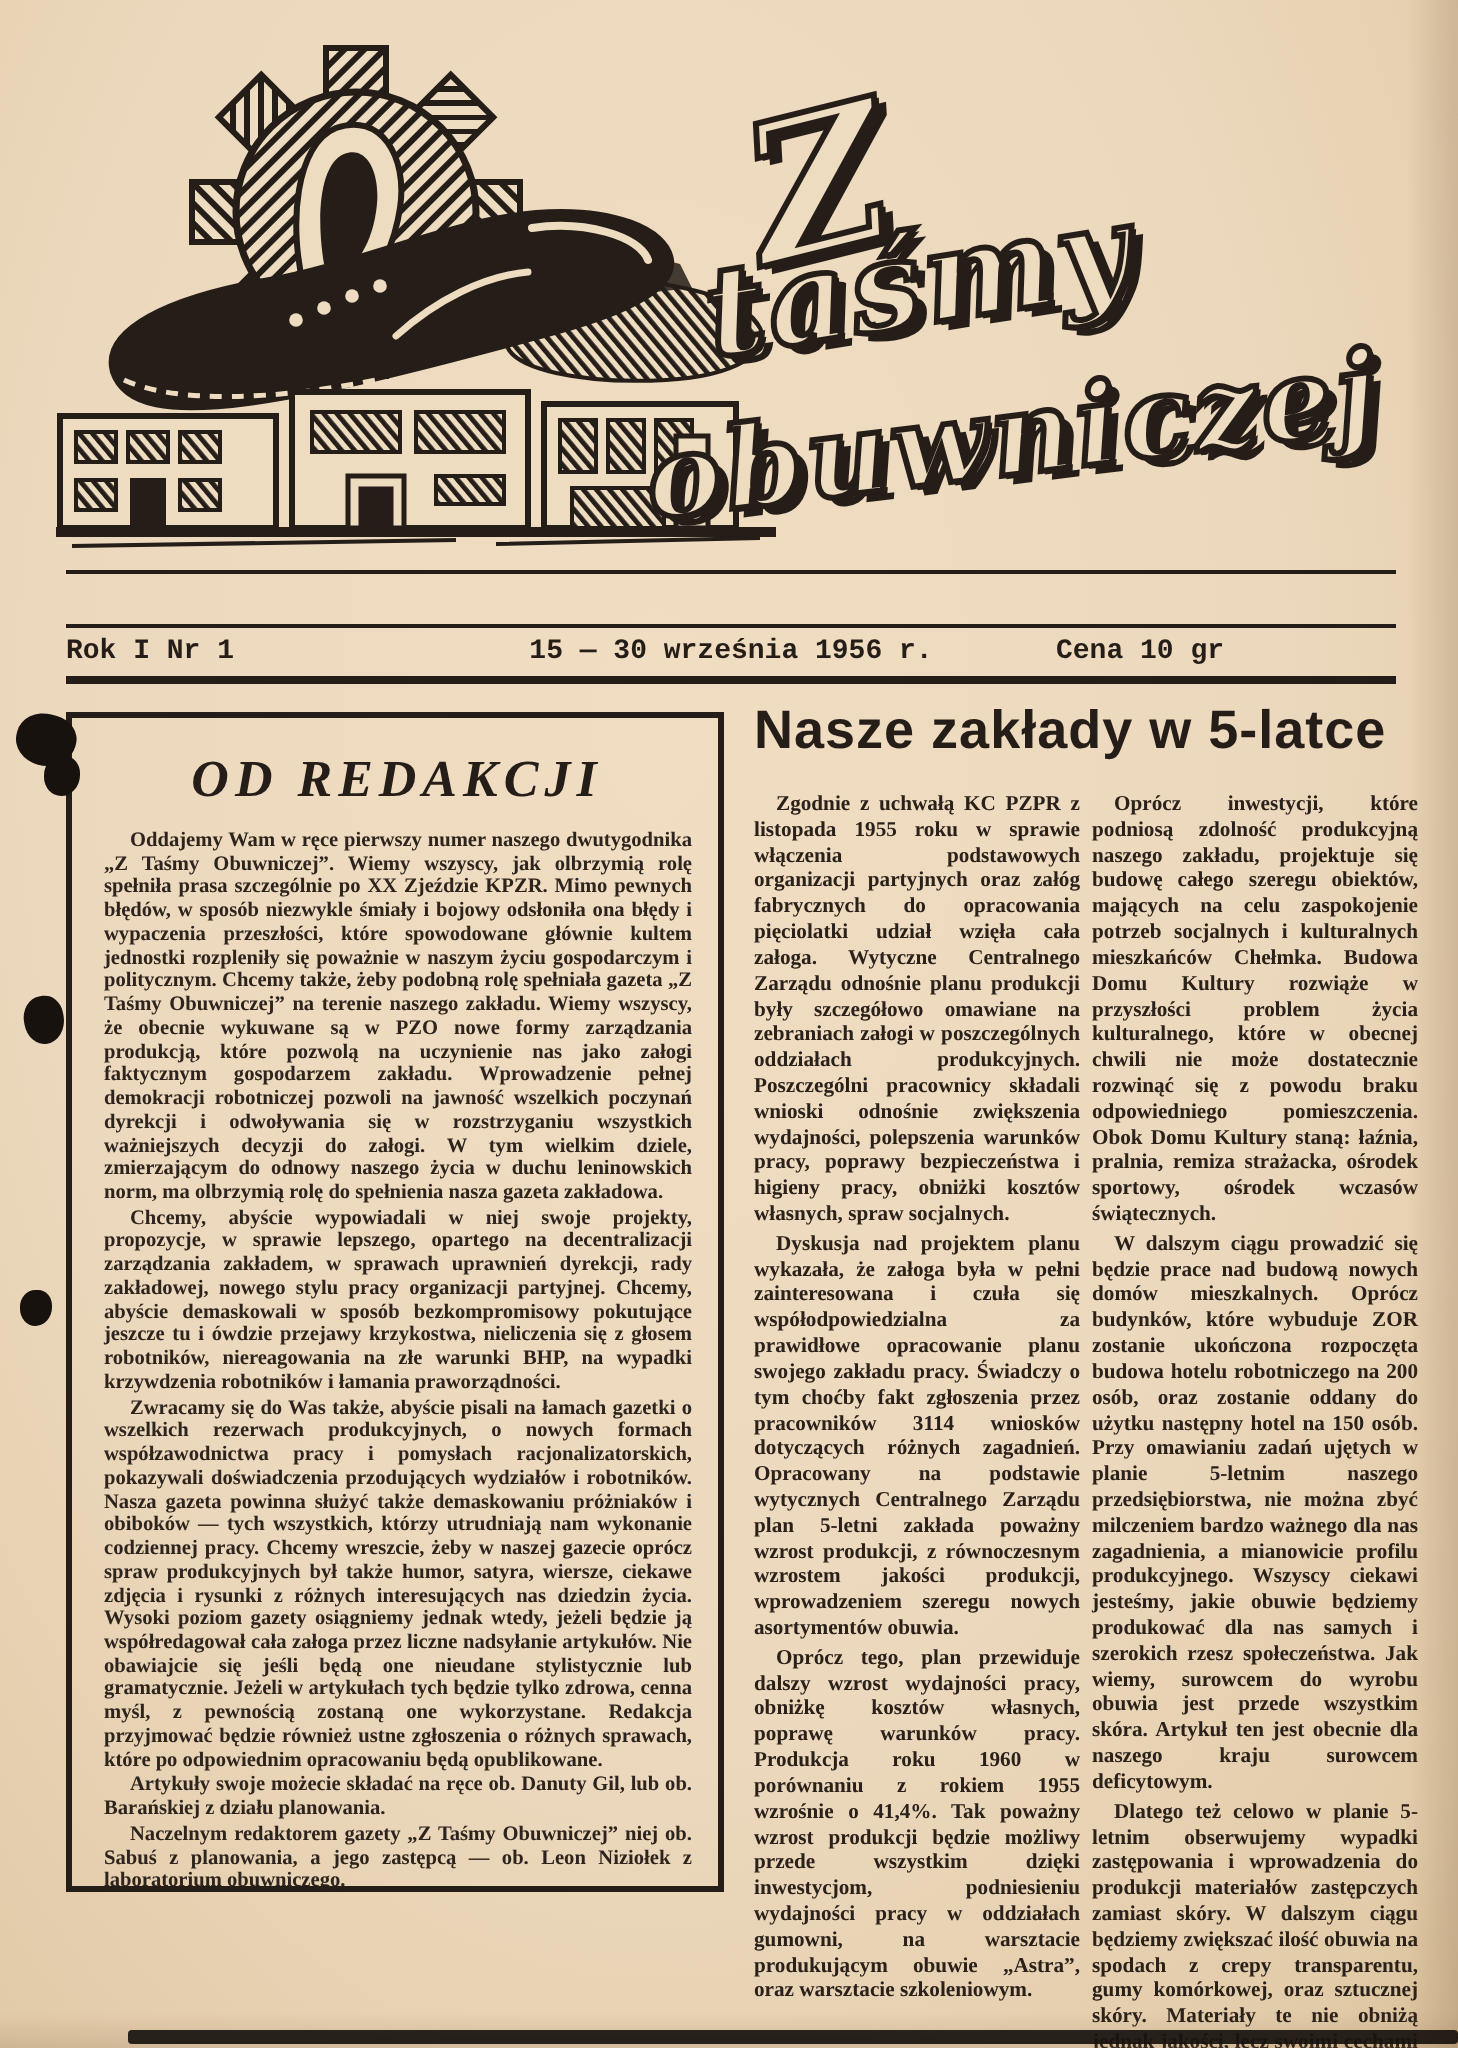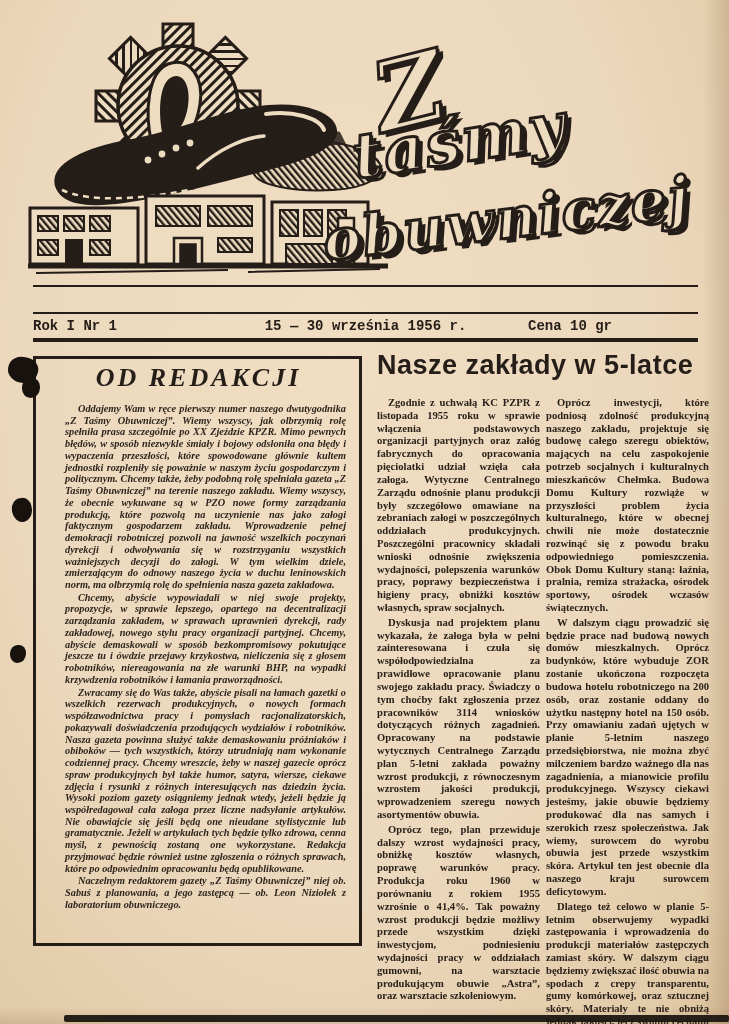--- a/index.html
+++ b/index.html
@@ -39,27 +39,27 @@
     display:flex;align-items:center;justify-content:center;
     font-family:"Liberation Sans",sans-serif;font-size:14.5px;font-weight:600;letter-spacing:.3px;}
   .info-line{position:absolute;left:33px;right:31px;top:314px;height:24px;
     display:flex;align-items:center;font-family:Liberation Mono, monospace;font-size:14px;}
   .info-issue{font-weight:bold;width:170px;}
   .info-date{flex:1;text-align:center;font-weight:600;}
   .info-price{font-weight:bold;width:170px;text-align:left;}
 
   
   .editorial-box{position:absolute;left:33px;top:356px;width:329px;height:590px;
-    border:3px solid #241d18;box-sizing:border-box;padding:0 13px 6px 15px;}
+    border:3px solid #241d18;box-sizing:border-box;padding:12px 13px 6px 15px;}
   .editorial-title{font-family:"Liberation Serif",serif;font-style:italic;font-weight:bold;
     font-size:26px;text-align:center;letter-spacing:3px;margin:4px 0 10px 0;}
   .editorial-body p{
-    font-family:"Liberation Serif",serif;font-style:italic;font-weight:600;
+    font-family:"Liberation Serif",serif;font-weight:600;
     font-size:10.3px;line-height:1.14;text-align:justify;text-indent:13px;
-    margin:0 0 1px 14px;color:#2d241d;}
+    margin:0 0 1px 1px;color:#2d241d;}
   .blob{position:absolute;background:#17120e;border-radius:50% 45% 55% 50%;}
   .blob1{left:8px;top:357px;width:30px;height:26px;transform:rotate(15deg);}
   .blob2{left:22px;top:378px;width:18px;height:20px;}
   .blob3{left:12px;top:498px;width:20px;height:24px;transform:rotate(-10deg);}
   .blob4{left:10px;top:645px;width:16px;height:18px;}
 
   
   .article-title{position:absolute;left:377px;top:350px;width:330px;
     font-family:"Liberation Sans",sans-serif;font-weight:bold;font-size:27px;
     letter-spacing:.5px;white-space:nowrap;color:#241d18;}
@@ -162,20 +162,21 @@
     </div>
     <div class="rule rule3"></div>
   </div>
 
   <div class="editorial-box">
     <div class="editorial-title">OD REDAKCJI</div>
     <div class="editorial-body">
       <p>Oddajemy Wam w ręce pierwszy numer naszego dwutygodnika „Z Taśmy Obuwniczej”. Wiemy wszyscy, jak olbrzymią rolę spełniła prasa szczególnie po XX Zjeździe KPZR. Mimo pewnych błędów, w sposób niezwykle śmiały i bojowy odsłoniła ona błędy i wypaczenia przeszłości, które spowodowane głównie kultem jednostki rozpleniły się poważnie w naszym życiu gospodarczym i politycznym. Chcemy także, żeby podobną rolę spełniała gazeta „Z Taśmy Obuwniczej” na terenie naszego zakładu. Wiemy wszyscy, że obecnie wykuwane są w PZO nowe formy zarządzania produkcją, które pozwolą na uczynienie nas jako załogi faktycznym gospodarzem zakładu. Wprowadzenie pełnej demokracji robotniczej pozwoli na jawność wszelkich poczynań dyrekcji i odwoływania się w rozstrzyganiu wszystkich ważniejszych decyzji do załogi. W tym wielkim dziele, zmierzającym do odnowy naszego życia w duchu leninowskich norm, ma olbrzymią rolę do spełnienia nasza gazeta zakładowa.</p>
       <p>Chcemy, abyście wypowiadali w niej swoje projekty, propozycje, w sprawie lepszego, opartego na decentralizacji zarządzania zakładem, w sprawach uprawnień dyrekcji, rady zakładowej, nowego stylu pracy organizacji partyjnej. Chcemy, abyście demaskowali w sposób bezkompromisowy pokutujące jeszcze tu i ówdzie przejawy krzykostwa, nieliczenia się z głosem robotników, niereagowania na złe warunki BHP, na wypadki krzywdzenia robotników i łamania praworządności.</p>
       <p>Zwracamy się do Was także, abyście pisali na łamach gazetki o wszelkich rezerwach produkcyjnych, o nowych formach współzawodnictwa pracy i pomysłach racjonalizatorskich, pokazywali doświadczenia przodujących wydziałów i robotników. Nasza gazeta powinna służyć także demaskowaniu próżniaków i obiboków — tych wszystkich, którzy utrudniają nam wykonanie codziennej pracy. Chcemy wreszcie, żeby w naszej gazecie oprócz spraw produkcyjnych był także humor, satyra, wiersze, ciekawe zdjęcia i rysunki z różnych interesujących nas dziedzin życia. Wysoki poziom gazety osiągniemy jednak wtedy, jeżeli będzie ją współredagował cała załoga przez liczne nadsyłanie artykułów. Nie obawiajcie się jeśli będą one nieudane stylistycznie lub gramatycznie. Jeżeli w artykułach tych będzie tylko zdrowa, cenna myśl, z pewnością zostaną one wykorzystane. Redakcja przyjmować będzie również ustne zgłoszenia o różnych sprawach, które po odpowiednim opracowaniu będą opublikowane.</p>
+      <p>Artykuły swoje możecie składać na ręce ob. Danuty Gil, lub ob. Barańskiej z działu planowania.</p>
       <p>Naczelnym redaktorem gazety „Z Taśmy Obuwniczej” niej ob. Sabuś z planowania, a jego zastępcą — ob. Leon Niziołek z laboratorium obuwniczego.</p>
     </div>
   </div>
 
   <div class="blob blob1"></div>
   <div class="blob blob2"></div>
   <div class="blob blob3"></div>
   <div class="blob blob4"></div>
 
   <div class="article-title">Nasze zakłady w 5-latce</div>

